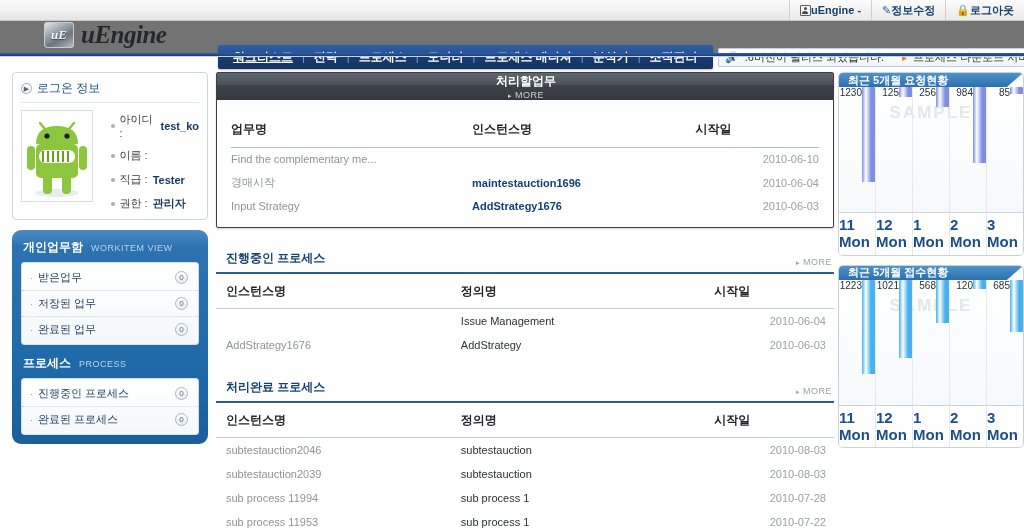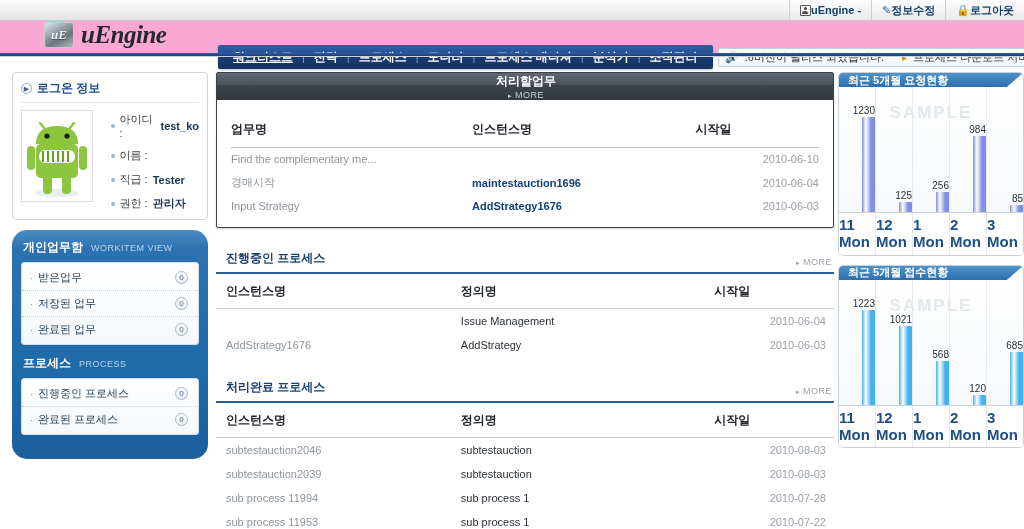--- a/index.html
+++ b/index.html
@@ -38,21 +38,21 @@
   .ico-user::after {
     content: ""; position: absolute; left: 1.5px; top: 5.5px;
     width: 6px; height: 3px; border-radius: 3px 3px 0 0; background: #4a4a4a;
   }
   .ico-pencil { color: #2f6fad; font-size: 11px; line-height: 11px; }
   .ico-lock { color: #2f6fad; font-size: 11px; line-height: 11px; }
 
   
   .header {
     position: absolute; left: 0; top: 21px; width: 1024px; height: 32px;
-    background: #f9a8d4;
+    background: #737373;
   }
   .logo-wrap {
     position: absolute; left: 44px; top: 0px;
     display: flex; align-items: center; gap: 7px;
   }
   .logo-mark {
     width: 30px; height: 26px; border-radius: 4px;
     background: linear-gradient(150deg,#e8ecef 0%, #9aa3ab 38%, #6d757d 62%, #b9c0c6 100%);
     box-shadow: 0 0 0 1px #c7ccd1 inset;
     display: flex; align-items: center; justify-content: center;
@@ -105,21 +105,21 @@
   }
 
   
   .sidebar { position: absolute; left: 12px; top: 72px; width: 196px; }
   .panel-logon {
     border: 1px solid #cfd6dd; border-radius: 4px; background: #fff;
     padding: 7px 8px 8px 8px;
   }
   .panel-logon-title {
     display: flex; align-items: center; gap: 5px;
-    font-size: 12px; font-weight: bold; color: #1a4b85;
+    font-size: 12px; font-weight: normal; color: #1a4b85;
     border-bottom: 1px solid #e2e7ec; padding-bottom: 5px; margin-bottom: 7px;
   }
   .bullet-sq {
     width: 11px; height: 11px; border-radius: 50%;
     border: 1px solid #9aa7b4; background: #fff;
     display: inline-flex; align-items: center; justify-content: center;
     font-size: 7px; color: #4a6480;
   }
   .logon-body { display: flex; gap: 18px; }
   .avatar {
@@ -128,21 +128,21 @@
     padding-bottom: 3px;
   }
   .logon-fields { display: flex; flex-direction: column; justify-content: center; gap: 9px; padding-top: 2px; }
   .lf-row { display: flex; align-items: center; gap: 5px; font-size: 11px; color: #3a3a3a; }
   .lf-dot { width: 4px; height: 4px; background: #9bb3c9; border-radius: 50%; flex: none; }
   .lf-row b { color: #16355c; }
 
   .panel-blue {
     margin-top: 10px;
     background: linear-gradient(to bottom,#4a8cc4 0%, #2d72b0 8%, #1f6aa9 60%, #1b5f9c 100%);
-    border-radius: 15px; padding: 7px 9px 24px 9px;
+    border-radius: 9px; padding: 7px 9px 9px 9px;
   }
   .pb-head { display: flex; align-items: baseline; gap: 8px; padding: 2px 2px 6px 2px; }
   .pb-head .ko { font-size: 12px; font-weight: bold; color: #ffffff; }
   .pb-head .en { font-size: 9px; color: #b9d6ef; letter-spacing: .5px; }
   .pb-card {
     background: linear-gradient(to bottom,#ffffff,#f4f8fb);
     border-radius: 3px; border: 1px solid #cfe0ee; padding: 2px 0;
   }
   .pb-item {
     display: flex; align-items: center; justify-content: space-between;
@@ -224,21 +224,21 @@
     background: linear-gradient(to bottom,#ffffff,#f6f9fb);
     display: flex; align-items: flex-end;
   }
   .watermark {
     position: absolute; left: 0; right: 0; top: 16px; text-align: center;
     font-size: 17px; font-weight: bold; color: #e3e7ea; letter-spacing: 2px;
     pointer-events: none;
   }
   .col {
     flex: 1; height: 100%; position: relative;
-    display: flex; flex-direction: column; justify-content: flex-end; align-items: flex-end;
+    display: flex; justify-content: flex-end; align-items: flex-start;
     border-right: 1px solid #e6eaee;
   }
   .col:last-child { border-right: none; }
   .col .val {
     font-size: 10px; color: #2a2f34; margin-bottom: 1px; position: relative; z-index: 2;
   }
   .bar { width: 13px; border-radius: 1px 1px 0 0; position: relative; z-index: 2; }
   .axis-row { display: flex; border-top: 1px solid #ccd4db; background: #fff; }
   .axis-cell {
     flex: 1; text-align: left; padding: 3px 0 4px 0;

